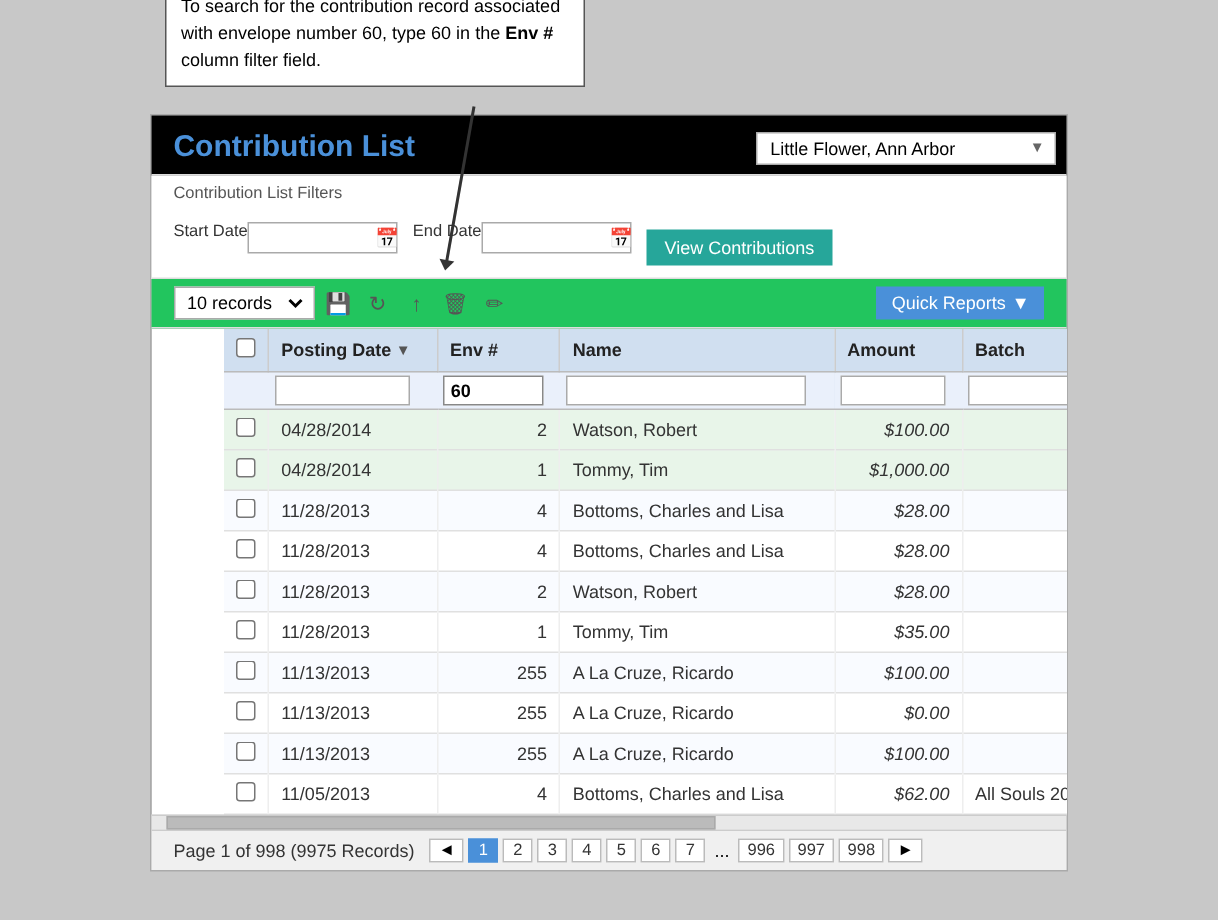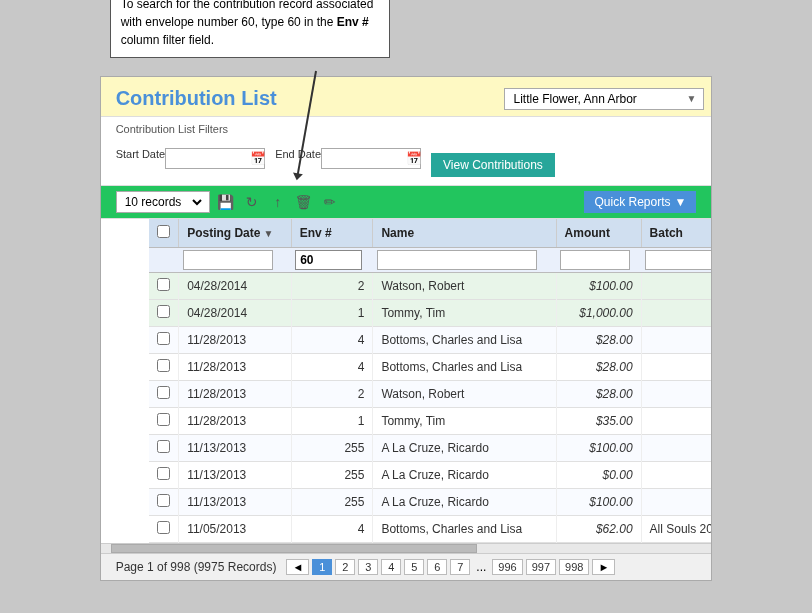--- a/index.html
+++ b/index.html
@@ -27,21 +27,21 @@
       z-index: 10;
     }
     .tooltip-box b { font-weight: bold; }
 
     .main-panel {
       border: 1px solid #aaa;
       margin: 0;
     }
     
     .panel-header {
-      background: #fef9c3;
+      background: #000000;
       padding: 10px 15px 6px 15px;
       border-bottom: 1px solid #ddd;
       display: flex;
       align-items: center;
       justify-content: space-between;
     }
     .panel-title {
       font-size: 20px;
       color: #4a90d9;
       font-weight: bold;

